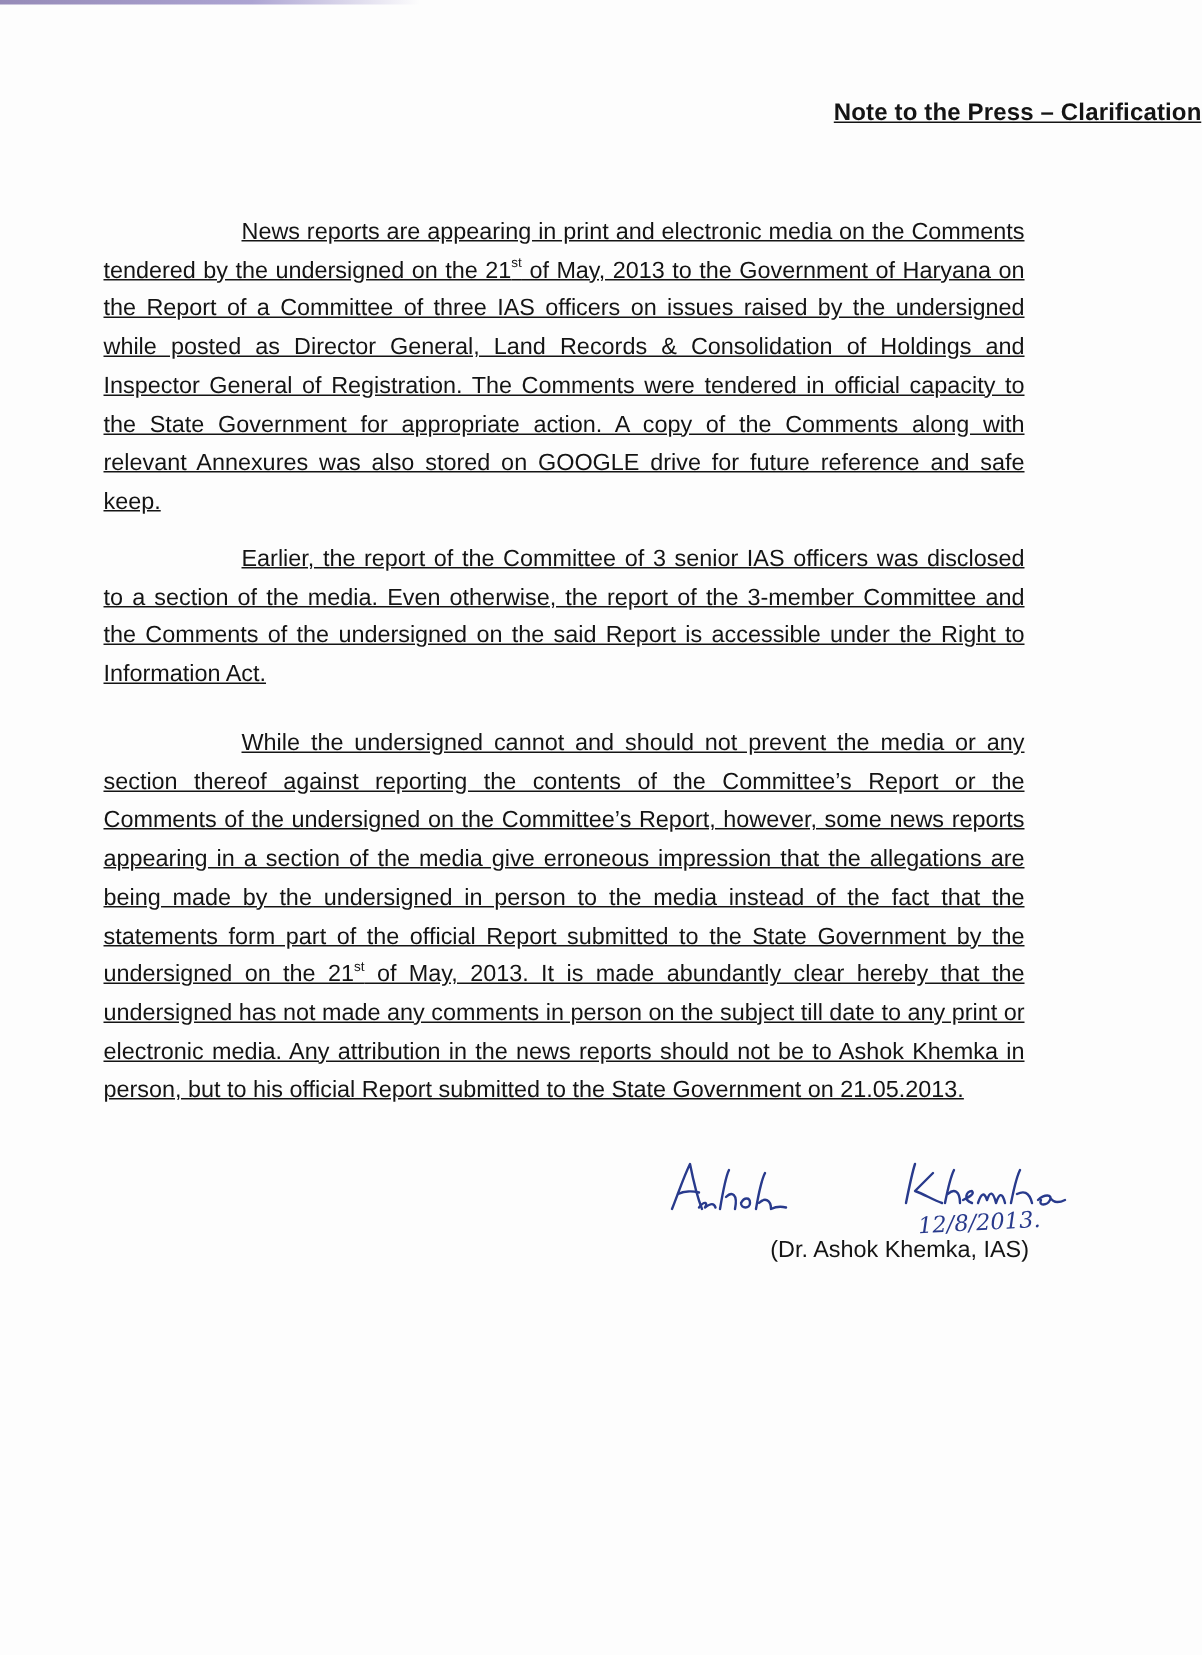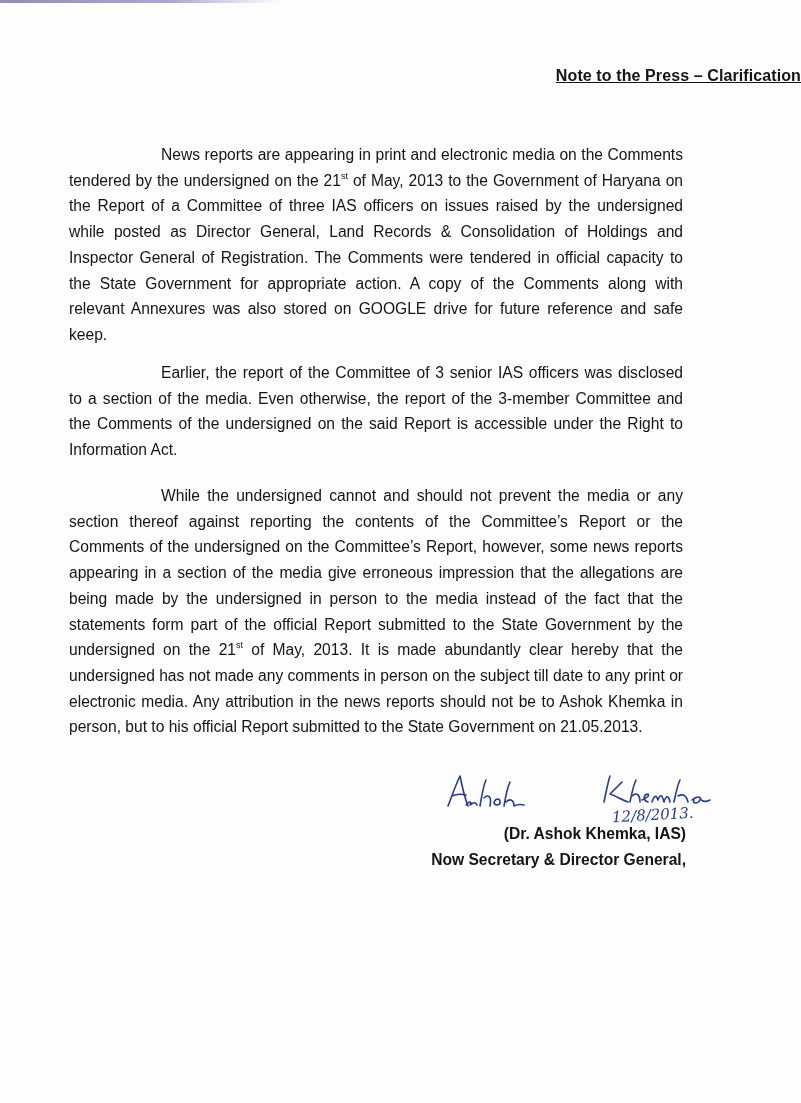--- a/index.html
+++ b/index.html
@@ -11,36 +11,36 @@
     position: absolute; left: 0; top: 0; width: 280px; height: 3px;
     background: linear-gradient(90deg, #6a5a9a 0%, #8a7ec0 60%, rgba(200,195,230,0) 100%);
     opacity: 0.7;
   }
   .title {
     position: absolute; top: 67px; left: 0; width: 801px; text-align: right;
     font-size: 16px; font-weight: bold; text-decoration: underline; letter-spacing: 0.1px;
   }
   .body-text {
     position: absolute; left: 69px; width: 614px; font-size: 15.6px; line-height: 25.7px;
-    text-align: justify; margin: 0;
+    text-align: justify; margin: 0; text-decoration: underline;
   }
   .body-text .indent { display: inline-block; width: 92px; }
   .p1 { top: 142px; }
   .p2 { top: 360px; }
   .p3 { top: 483px; }
   sup { font-size: 9px; line-height: 0; vertical-align: 7px; }
   .signature {
     position: absolute; left: 444px; top: 772px; width: 300px; height: 62px;
   }
   .sig-date {
     position: absolute; left: 612px; top: 806px; font-family: "DejaVu Serif", serif;
     font-style: italic; font-size: 15px; color: #283a8c; transform: rotate(-3deg);
   }
   .sig-block {
-    position: absolute; right: 115px; top: 821px; text-align: right; font-size: 15.6px; line-height: 25.5px; font-weight: bold;
+    position: absolute; right: 115px; top: 821px; font-size: 15.6px; line-height: 25.5px;
   }
   .sig-block div { white-space: nowrap; }
 </style>
 </head>
 <body>
 
 <div class="scan-edge"></div>
 
 <div class="title">Note to the Press – Clarification</div>
 
@@ -64,14 +64,13 @@
   <path d="M186 30 C188 20 190 12 192 8 M188 24 C192 20 196 22 196 30"></path>
   <path d="M198 28 C202 26 206 24 204 22 C200 22 198 28 204 30"></path>
   <path d="M208 30 C210 24 212 22 214 28 C216 22 218 22 220 30 C222 24 224 22 226 30"></path>
   <path d="M230 30 C232 20 234 12 236 8 M234 24 C238 22 242 22 244 30"></path>
   <path d="M248 28 C252 24 258 24 256 28 C254 32 248 32 250 28 M256 26 C258 30 262 30 266 28"></path>
 </svg>
 <div class="sig-date">12/8/2013.</div>
 
 <div class="sig-block">
   <div>(Dr. Ashok Khemka, IAS)</div>
-  <div>Now Secretary &amp; Director General,</div>
 </div>
 
 </body></html>

